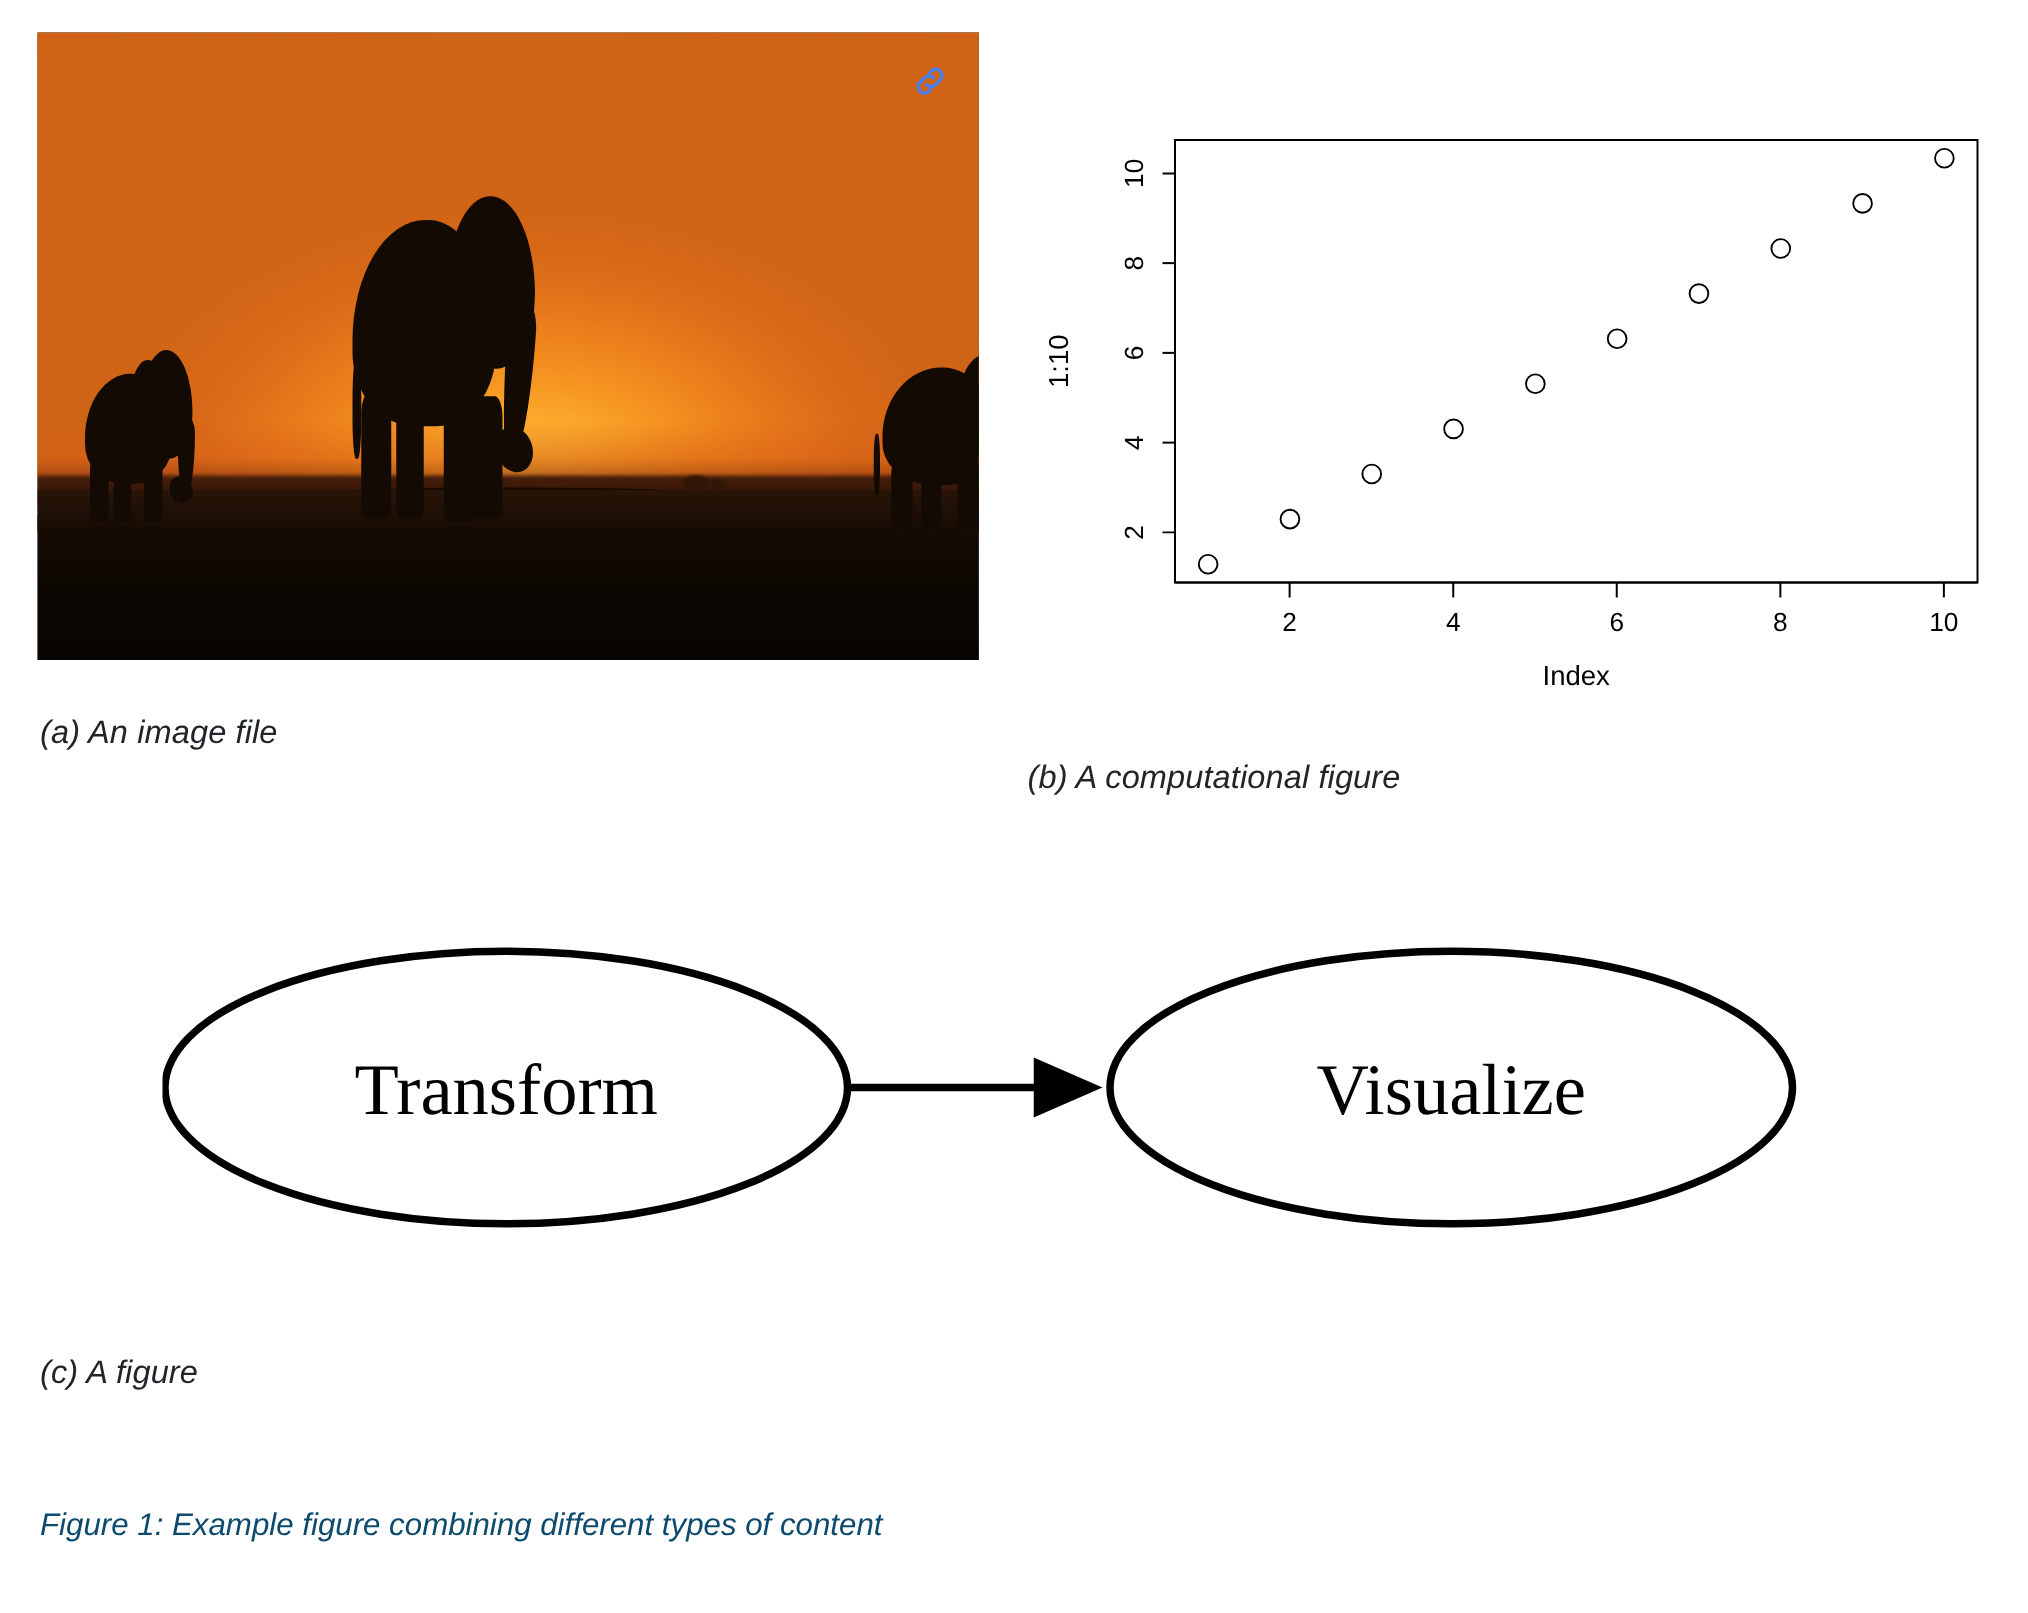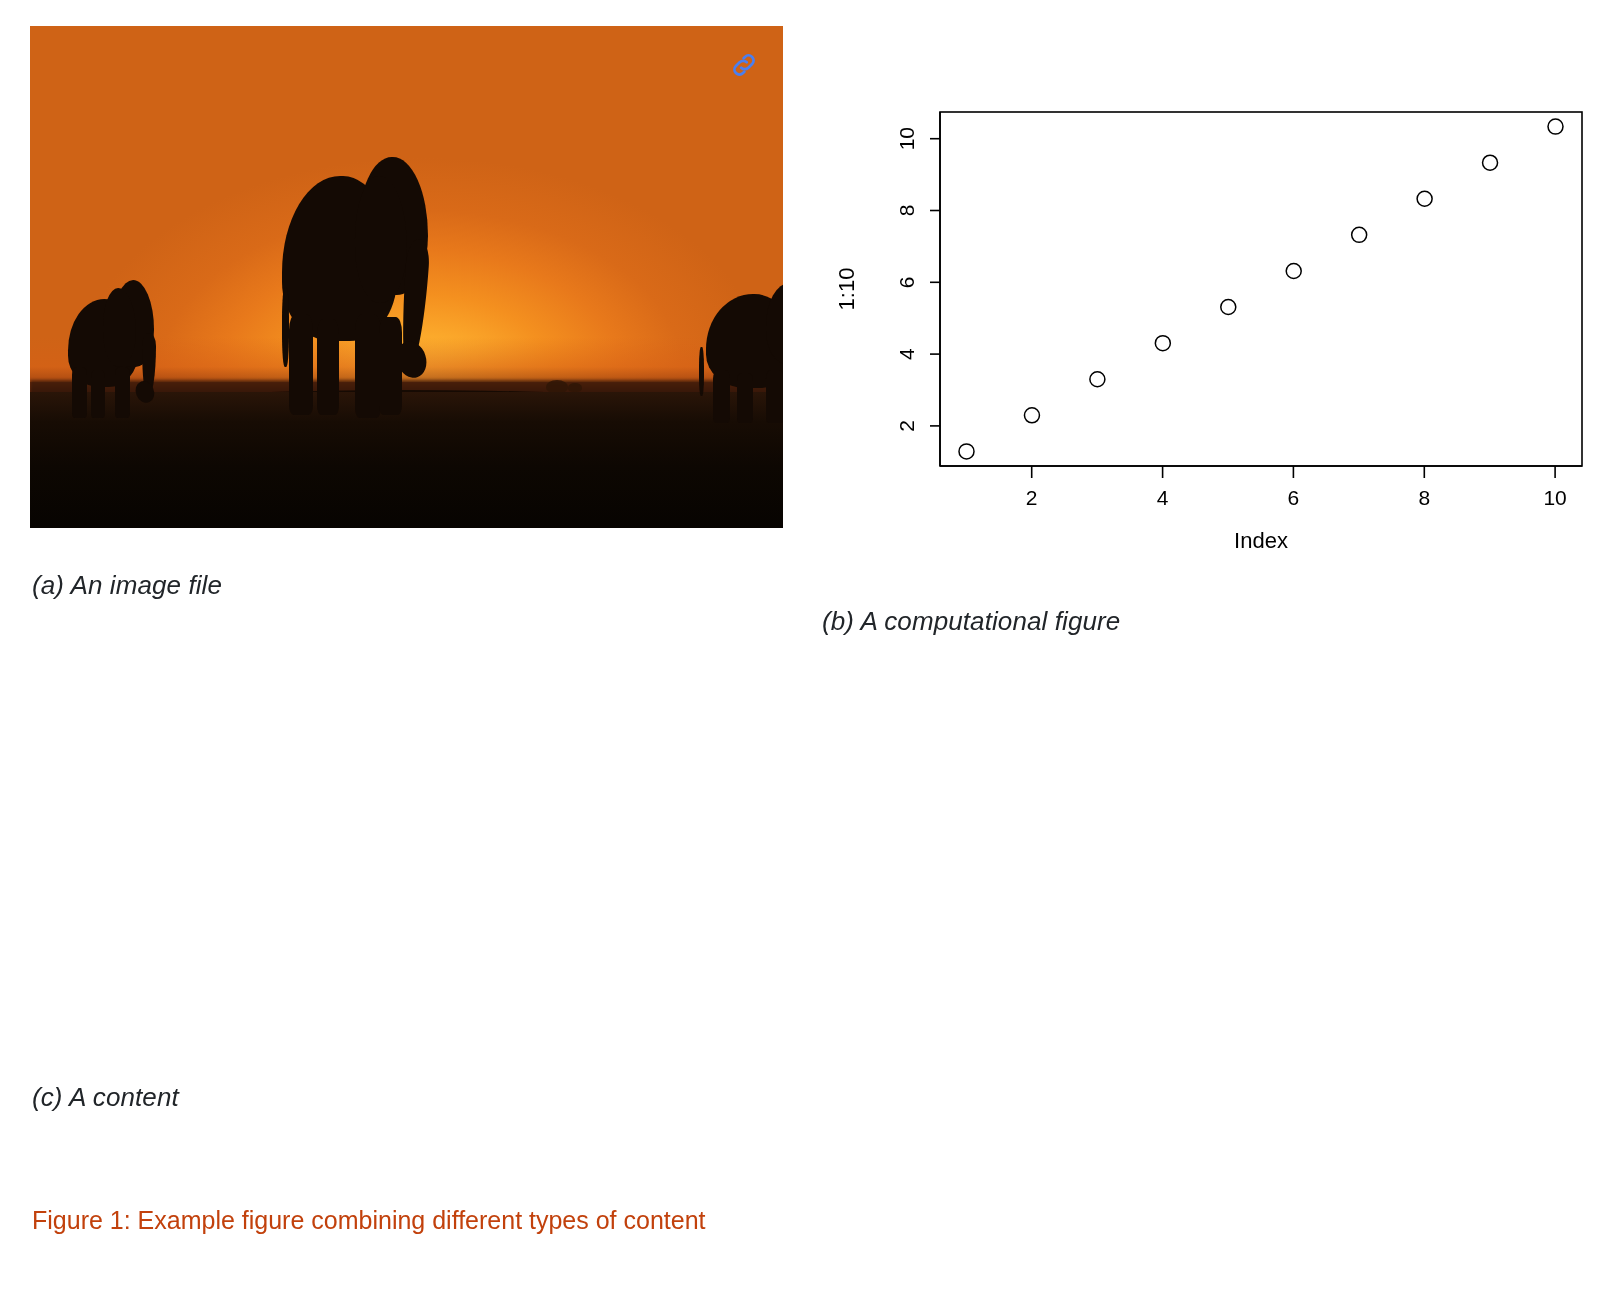--- a/index.html
+++ b/index.html
@@ -201,22 +201,23 @@
     font-size: 58px;
     fill: #000000;
   }
 
   
   .fig-caption {
     position: absolute;
     left: 32px;
     top: 1206px;
     font-size: 25px;
-    color: #c2410c;
+    color: #0c4a6e;
     white-space: nowrap;
+    font-style: italic;
   }
 </style>
 </head>
 <body>
 
 <div class="page">
 
   <div class="photo-panel">
     <div class="photo">
       <div class="sky"></div>
@@ -320,18 +321,36 @@
           <circle cx="539.17" cy="142.87" r="7.5"></circle>
           <circle cx="604.61" cy="106.79" r="7.5"></circle>
           <circle cx="670.05" cy="70.70" r="7.5"></circle>
           <circle cx="735.50" cy="34.61" r="7.5"></circle>
         </g>
     </svg>
   </div>
 
   <div class="subcaption cap-b">(b) A computational figure</div>
 
-
-  <div class="subcaption cap-c">(c) A content</div>
+  <div class="diagram">
+    <svg width="1340" height="300" viewBox="0 0 1340 300">
+      <g>
+        <ellipse cx="275" cy="135" rx="273" ry="109" fill="#ffffff" stroke="#000000" stroke-width="6"></ellipse>
+        <text x="275" y="156" text-anchor="middle" class="node-label">Transform</text>
+      </g>
+
+      <g>
+        <line x1="549" y1="135" x2="700" y2="135" stroke="#000000" stroke-width="6"></line>
+        <polygon points="697,111 752,135 697,159" fill="#000000"></polygon>
+      </g>
+
+      <g>
+        <ellipse cx="1031" cy="135" rx="273" ry="109" fill="#ffffff" stroke="#000000" stroke-width="6"></ellipse>
+        <text x="1031" y="156" text-anchor="middle" class="node-label">Visualize</text>
+      </g>
+    </svg>
+  </div>
+
+  <div class="subcaption cap-c">(c) A figure</div>
 
   <div class="fig-caption">Figure 1: Example figure combining different types of content</div>
 
 </div>
 
 </body></html>

